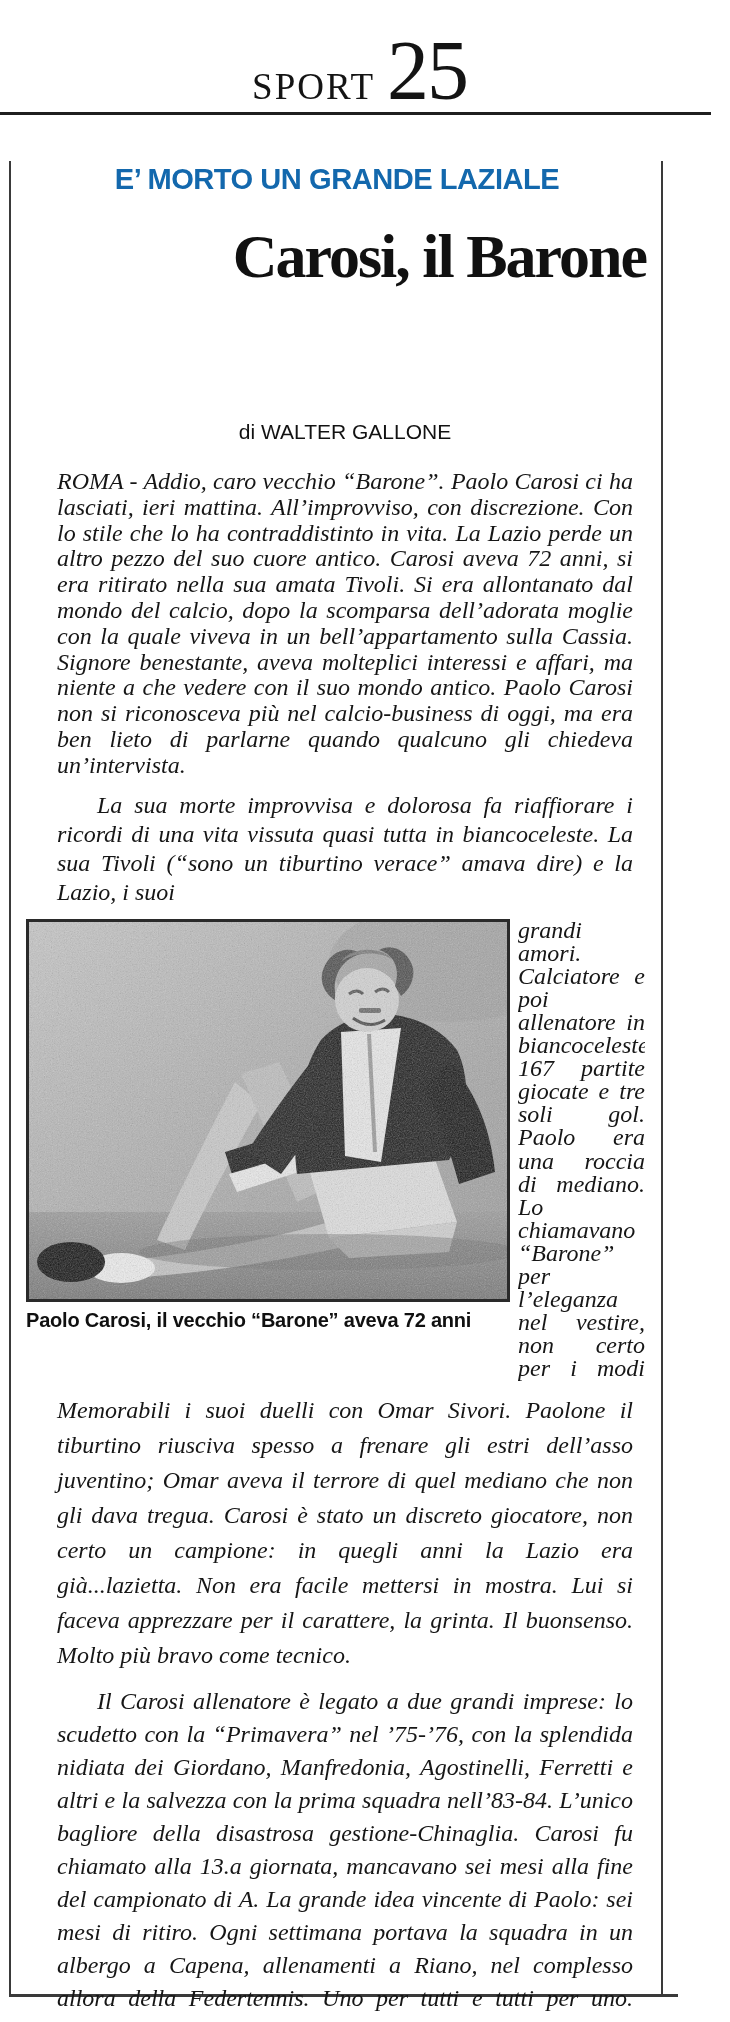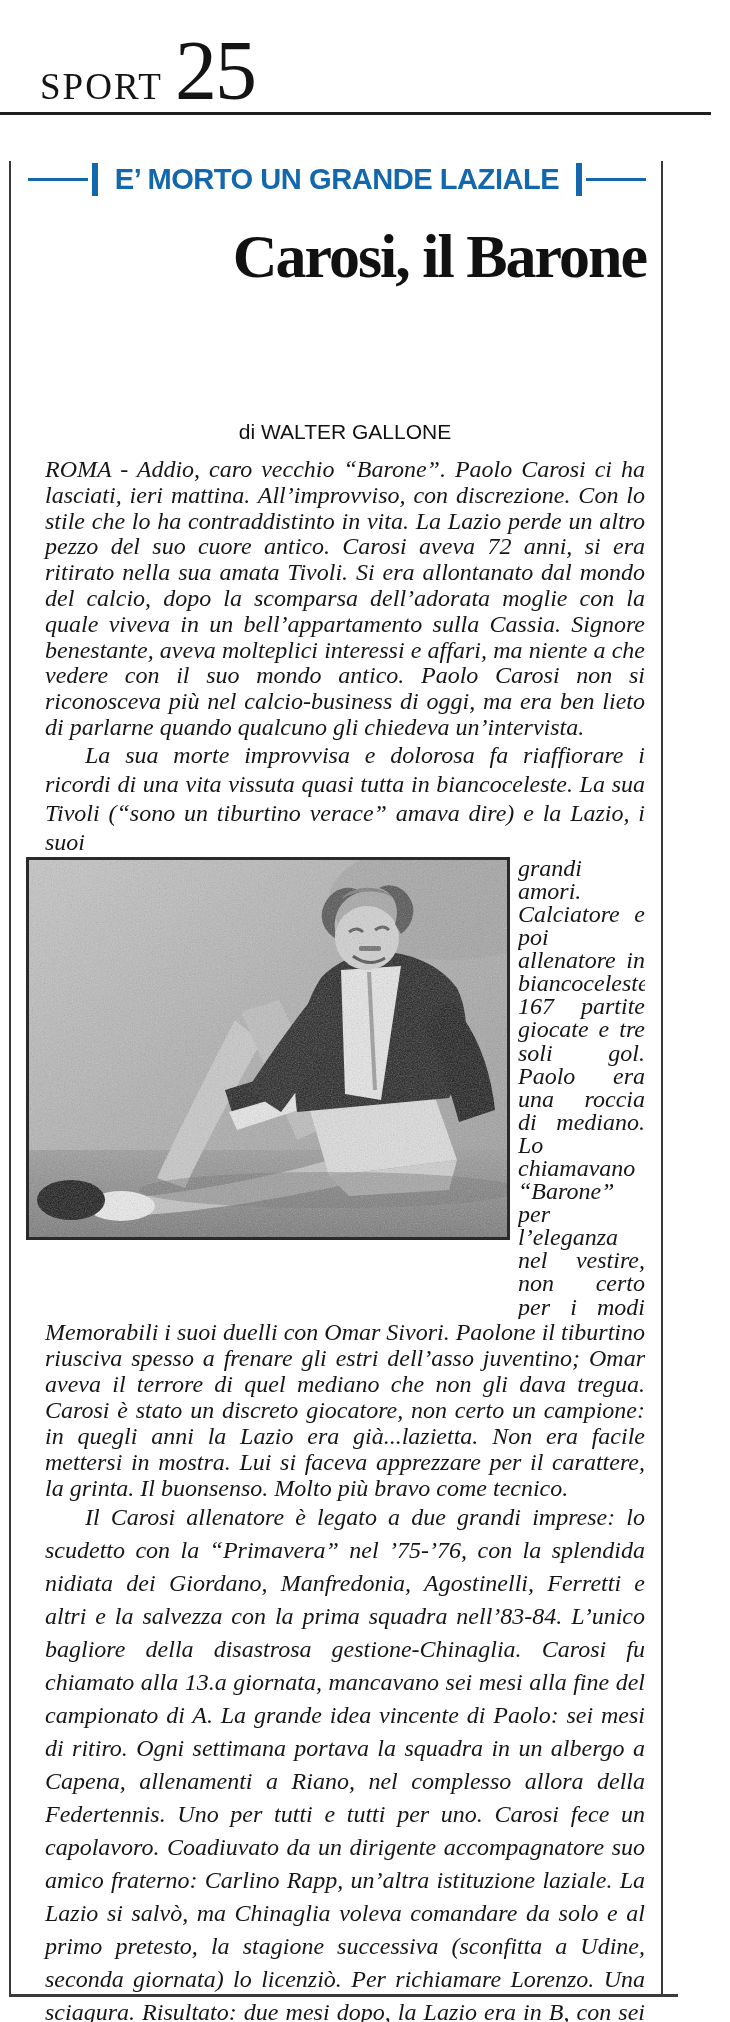--- a/index.html
+++ b/index.html
@@ -10,41 +10,41 @@
   *{margin:0;padding:0;box-sizing:border-box;}
   html,body{background:#ffffff;}
   body{
     width:730px;height:2022px;position:relative;overflow:hidden;
     font-family:"Liberation Serif", serif;color:var(--ink);
   }
 
   
   .masthead{
     position:absolute;top:22px;left:0;width:467px;
-    text-align:left;white-space:nowrap;padding-left:40px;
+    text-align:right;white-space:nowrap;
   }
   .masthead .section{
     font-family:"Liberation Serif", serif;
     font-size:37px;letter-spacing:2px;color:#141414;
   }
   .masthead .pagenum{
     font-family:"Liberation Serif", serif;
     font-size:84px;color:#141414;margin-left:12px;letter-spacing:-2px;
   }
   .masthead-rule{position:absolute;top:112px;left:0;width:711px;height:3px;background:#1f1f1f;}
 
   
   .frame-left {position:absolute;left:9px;  top:161px;width:2px;height:1834px;background:#3a3a3a;}
   .frame-right{position:absolute;left:661px;top:161px;width:2px;height:1834px;background:#3a3a3a;}
   .frame-bottom{position:absolute;left:9px;top:1994px;width:669px;height:3px;background:#3a3a3a;}
 
   
   .kicker{
     position:absolute;top:160px;left:28px;width:618px;height:38px;
-    display:flex;align-items:center;justify-content:center;
+    display:flex;align-items:center;justify-content:center;flex-direction:column;
   }
   .kicker .kline{height:3px;background:var(--blue);flex:0 0 60px;}
   .kicker .kbar{width:9px;height:33px;background:var(--blue);margin:0 4px;}
   .kicker .ktext{
     font-family:"Liberation Sans", sans-serif;font-weight:700;
     font-size:30px;letter-spacing:-0.5px;color:var(--blue);
     white-space:nowrap;padding:0 6px;transform:scaleX(0.97);
   }
 
   
@@ -59,24 +59,24 @@
     position:absolute;top:420px;left:45px;width:600px;text-align:center;
     font-family:"Liberation Sans", sans-serif;font-weight:400;font-size:21px;color:#121212;
   }
 
   
   .bodycopy{
     position:absolute;top:457px;left:45px;width:600px;
     font-style:italic;font-size:24px;color:#161616;
     text-align:justify;
   }
-  .bodycopy p{margin:0;}
+  .bodycopy p{margin:12px;}
   .p1{line-height:25.8px;}
   .p2i{line-height:29px;text-indent:40px;font-style:italic;}
-  .p3{line-height:26px;}
+  .p3{line-height:35px;}
   .p4{line-height:33px;text-indent:40px;}
   .p5{line-height:25px;text-indent:40px;}
 
   
   .photorow{display:flex;margin-left:-19px;width:619px;align-items:flex-start;}
   .photocol{flex:0 0 484px;}
   .photoframe{
     width:484px;height:383px;border:3px solid #2a2a2a;background:#b5b5b5;
   }
   .photoframe svg{display:block;width:478px;height:377px;}
@@ -188,20 +188,21 @@
           <path d="M320,72 q8,-6 14,0" stroke="#565656" stroke-width="3" fill="none"></path>
           <path d="M346,70 q8,-6 14,0" stroke="#565656" stroke-width="3" fill="none"></path>
           <rect x="330" y="86" width="22" height="5" rx="2" fill="#6a6a6a"></rect>
           <path d="M324,96 q16,12 32,2" stroke="#4a4a4a" stroke-width="3" fill="none"></path>
 
           <ellipse cx="300" cy="330" rx="190" ry="18" fill="#6f6f6f" opacity="0.45"></ellipse>
 
           <rect x="0" y="0" width="478" height="377" filter="url(#grain)"></rect>
         </svg>
       </div>
+      <div class="photocaption">Paolo Carosi, il vecchio “Barone” aveva 72 anni</div>
     </div>
     <div class="wrapcol">grandi amori. Calciatore e poi allenatore in biancoceleste: 167 partite giocate e tre soli gol. Paolo era una roccia di mediano. Lo chiamavano “Barone” per l’eleganza nel vestire, non certo per i modi rudi con cui affrontava gli avversari.</div>
   </div>
 
   <p class="p3">Memorabili i suoi duelli con Omar Sivori. Paolone il tiburtino riusciva spesso a frenare gli estri dell’asso juventino; Omar aveva il terrore di quel mediano che non gli dava tregua. Carosi è stato un discreto giocatore, non certo un campione: in quegli anni la Lazio era già...lazietta. Non era facile mettersi in mostra. Lui si faceva apprezzare per il carattere, la grinta. Il buonsenso. Molto più bravo come tecnico.</p>
   <p class="p4">Il Carosi allenatore è legato a due grandi imprese: lo scudetto con la “Primavera” nel ’75-’76, con la splendida nidiata dei Giordano, Manfredonia, Agostinelli, Ferretti e altri e la salvezza con la prima squadra nell’83-84. L’unico bagliore della disastrosa gestione-Chinaglia. Carosi fu chiamato alla 13.a giornata, mancavano sei mesi alla fine del campionato di A. La grande idea vincente di Paolo: sei mesi di ritiro. Ogni settimana portava la squadra in un albergo a Capena, allenamenti a Riano, nel complesso allora della Federtennis. Uno per tutti e tutti per uno. Carosi fece un capolavoro. Coadiuvato da un dirigente accompagnatore suo amico fraterno: Carlino Rapp, un’altra istituzione laziale. La Lazio si salvò, ma Chinaglia voleva comandare da solo e al primo pretesto, la stagione successiva (sconfitta a Udine, seconda giornata) lo licenziò. Per richiamare Lorenzo. Una sciagura. Risultato: due mesi dopo, la Lazio era in B, con sei mesi di anticipo.</p>
 
   <div class="copyright">© RIPRODUZIONE RISERVATA</div>
 </div>
 

